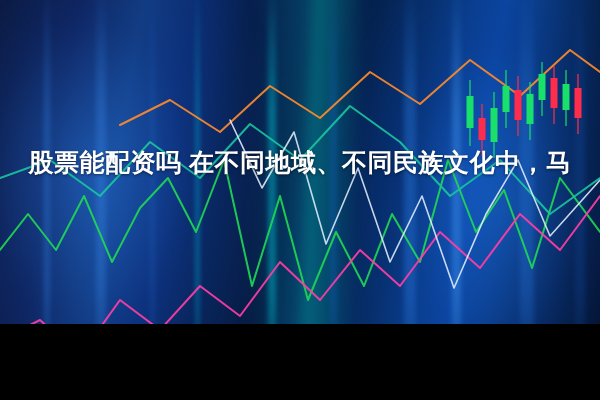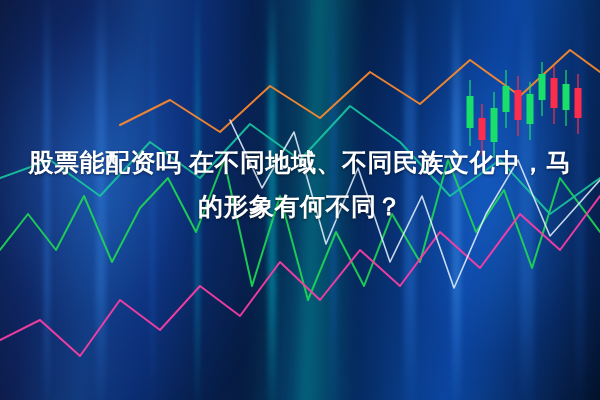--- a/index.html
+++ b/index.html
@@ -3,21 +3,21 @@
 <meta charset="utf-8">
 <style>
   html, body {
     margin: 0;
     padding: 0;
     background: #000;
   }
   #stage {
     position: relative;
     width: 600px;
-    height: 400px;
+    height: 324px;
     overflow: hidden;
     background: #d946ef;
     font-family: "Liberation Sans", sans-serif;
   }
 
   
   .bg-base {
     position: absolute;
     inset: 0;
     background:
@@ -139,16 +139,15 @@
       <line x1="554" x2="554" y1="66" y2="124" stroke="#ff2d4b" stroke-width="1.2"></line>
       <rect x="550.5" y="78" width="7" height="30" fill="#ff2d4b"></rect>
       <line x1="566" x2="566" y1="70" y2="126" stroke="#19e06a" stroke-width="1.2"></line>
       <rect x="562.5" y="84" width="7" height="26" fill="#19e06a"></rect>
       <line x1="578" x2="578" y1="74" y2="134" stroke="#ff2d4b" stroke-width="1.2"></line>
       <rect x="574.5" y="88" width="7" height="30" fill="#ff2d4b"></rect>
     </svg>
 
   <div class="headline">
     <span class="line">股票能配资吗 在不同地域、不同民族文化中，马</span>
-    <span class="line">的形象有何不同？</span>
   </div>
 
 </div>
 
 </body></html>

